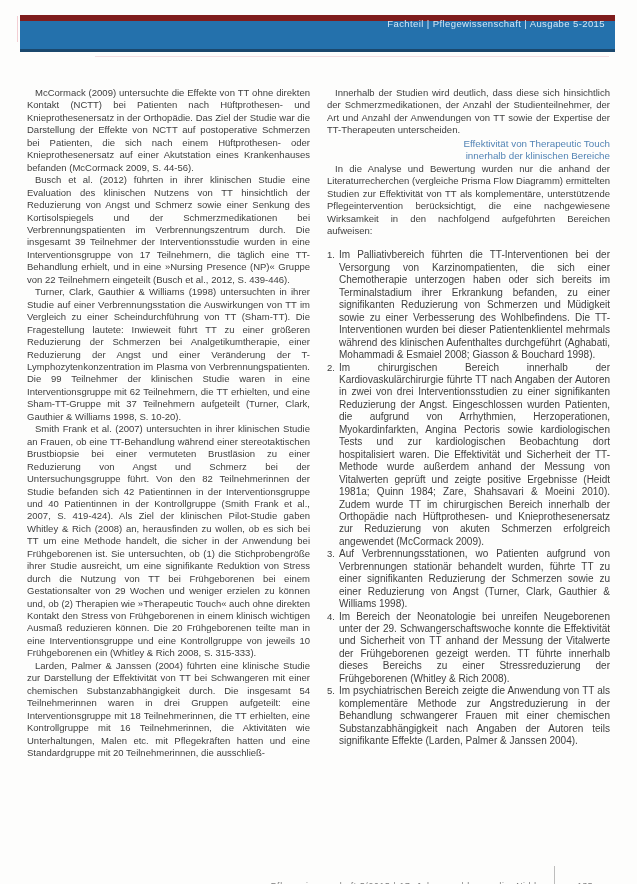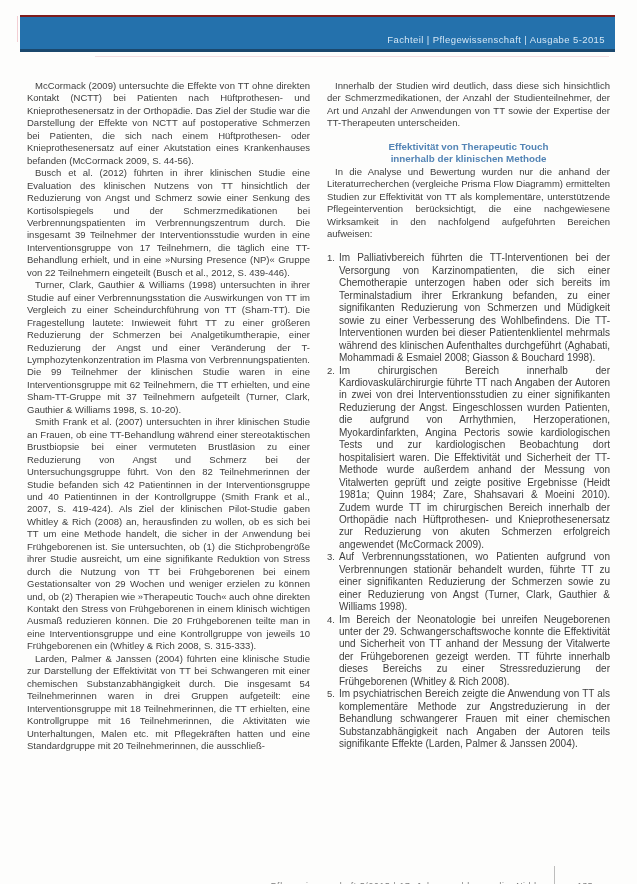--- a/index.html
+++ b/index.html
@@ -11,67 +11,67 @@
     font-family: "Liberation Sans", "DejaVu Sans", sans-serif;
     color: #3e3e3e;
     overflow: hidden;
   }
   .header-bar {
     position: absolute;
     left: 20px; top: 15px;
     width: 595px; height: 37px;
     box-sizing: border-box;
     background: #2471ac;
-    border-top: 2px solid #7f1d1d;
+    border-top: 6px solid #7f1d1d;
     border-bottom: 3px solid #1b486d;
     display: flex;
     align-items: flex-end;
     justify-content: flex-end;
-    padding: 0 10px 4px 0;
+    padding: 0 10px 20px 0;
   }
   .header-bar .header-title {
     color: #d3e6f5;
     font-size: 9.5px;
     letter-spacing: 0.4px;
   }
   .scan-line {
     position: absolute;
     left: 95px; right: 28px; top: 56px;
     height: 1px;
     background: #f4dde0;
   }
   .scan-tick {
     position: absolute;
     left: 17px; top: 16px;
     width: 1px; height: 26px;
     background: #f3cfd4;
   }
   .content {
     position: absolute;
-    left: 27px; top: 80px;
+    left: 27px; top: 87px;
     width: 583px;
     display: flex;
     gap: 17px;
   }
   .col { width: 283px; }
   .para {
     margin: 0;
     font-size: 9.5px;
     line-height: 12.45px;
     text-align: justify;
     text-justify: inter-word;
   }
   .para.indent { text-indent: 8px; }
   .blue-heading {
-    margin: 11px 0 0 0;
+    margin: 1px 0 0 0;
     font-size: 9.8px;
     line-height: 12.45px;
-    font-weight: 700;
+    font-weight: 400;
     color: #5384b5;
-    text-align: center;
+    text-align: right;
   }
   .numbered-list {
     margin: 12px 0 0 0;
     padding: 0;
     list-style: none;
   }
   .numbered-list li {
     display: flex;
     align-items: flex-start;
   }
@@ -126,21 +126,21 @@
       <p class="para indent">Turner, Clark, Gauthier &amp; Williams (1998) untersuchten in ihrer Studie auf einer Verbrennungsstation die Auswirkungen von TT im Vergleich zu einer Scheindurchführung von TT (Sham-TT). Die Fragestellung lautete: Inwieweit führt TT zu einer größeren Reduzierung der Schmerzen bei Analgetikumtherapie, einer Reduzierung der Angst und einer Veränderung der T-Lymphozytenkonzentration im Plasma von Verbrennungspatienten. Die 99 Teilnehmer der klinischen Studie waren in eine Interventionsgruppe mit 62 Teilnehmern, die TT erhielten, und eine Sham-TT-Gruppe mit 37 Teilnehmern aufgeteilt (Turner, Clark, Gauthier &amp; Williams 1998, S. 10-20).</p>
       <p class="para indent">Smith Frank et al. (2007) untersuchten in ihrer klinischen Studie an Frauen, ob eine TT-Behandlung während einer stereotaktischen Brustbiopsie bei einer vermuteten Brustläsion zu einer Reduzierung von Angst und Schmerz bei der Untersuchungsgruppe führt. Von den 82 Teilnehmerinnen der Studie befanden sich 42 Patientinnen in der Interventionsgruppe und 40 Patientinnen in der Kontrollgruppe (Smith Frank et al., 2007, S. 419-424). Als Ziel der klinischen Pilot-Studie gaben Whitley &amp; Rich (2008) an, herausfinden zu wollen, ob es sich bei TT um eine Methode handelt, die sicher in der Anwendung bei Frühgeborenen ist. Sie untersuchten, ob (1) die Stichprobengröße ihrer Studie ausreicht, um eine signifikante Reduktion von Stress durch die Nutzung von TT bei Frühgeborenen bei einem Gestationsalter von 29 Wochen und weniger erzielen zu können und, ob (2) Therapien wie »Therapeutic Touch« auch ohne direkten Kontakt den Stress von Frühgeborenen in einem klinisch wichtigen Ausmaß reduzieren können. Die 20 Frühgeborenen teilte man in eine Interventionsgruppe und eine Kontrollgruppe von jeweils 10 Frühgeborenen ein (Whitley &amp; Rich 2008, S. 315-333).</p>
       <p class="para indent">Larden, Palmer &amp; Janssen (2004) führten eine klinische Studie zur Darstellung der Effektivität von TT bei Schwangeren mit einer chemischen Substanzabhängigkeit durch. Die insgesamt 54 Teilnehmerinnen waren in drei Gruppen aufgeteilt: eine Interventionsgruppe mit 18 Teilnehmerinnen, die TT erhielten, eine Kontrollgruppe mit 16 Teilnehmerinnen, die Aktivitäten wie Unterhaltungen, Malen etc. mit Pflegekräften hatten und eine Standardgruppe mit 20 Teilnehmerinnen, die ausschließ-</p>
     </div>
 
     <div class="col">
       <p class="para indent">Innerhalb der Studien wird deutlich, dass diese sich hinsichtlich der Schmerzmedikationen, der Anzahl der Studienteilnehmer, der Art und Anzahl der Anwendungen von TT sowie der Expertise der TT-Therapeuten unterscheiden.</p>
 
       <h2 class="blue-heading">
         <span>Effektivität von Therapeutic Touch</span><br>
-        <span>innerhalb der klinischen Methode</span>
+        <span>innerhalb der klinischen Bereiche</span>
       </h2>
 
       <p class="para indent">In die Analyse und Bewertung wurden nur die anhand der Literaturrecherchen (vergleiche Prisma Flow Diagramm) ermittelten Studien zur Effektivität von TT als komplementäre, unterstützende Pflegeintervention berücksichtigt, die eine nachgewiesene Wirksamkeit in den nachfolgend aufgeführten Bereichen aufweisen:</p>
 
       <ol class="numbered-list">
         <li>
           <span class="num">1.</span>
           <span class="li-text">Im Palliativbereich führten die TT-Interventionen bei der Versorgung von Karzinompatienten, die sich einer Chemotherapie unterzogen haben oder sich bereits im Terminalstadium ihrer Erkrankung befanden, zu einer signifikanten Reduzierung von Schmerzen und Müdigkeit sowie zu einer Verbesserung des Wohlbefindens. Die TT-Interventionen wurden bei dieser Patientenklientel mehrmals während des klinischen Aufenthaltes durchgeführt (Aghabati, Mohammadi &amp; Esmaiel 2008; Giasson &amp; Bouchard 1998).</span>
         </li>
         <li>

